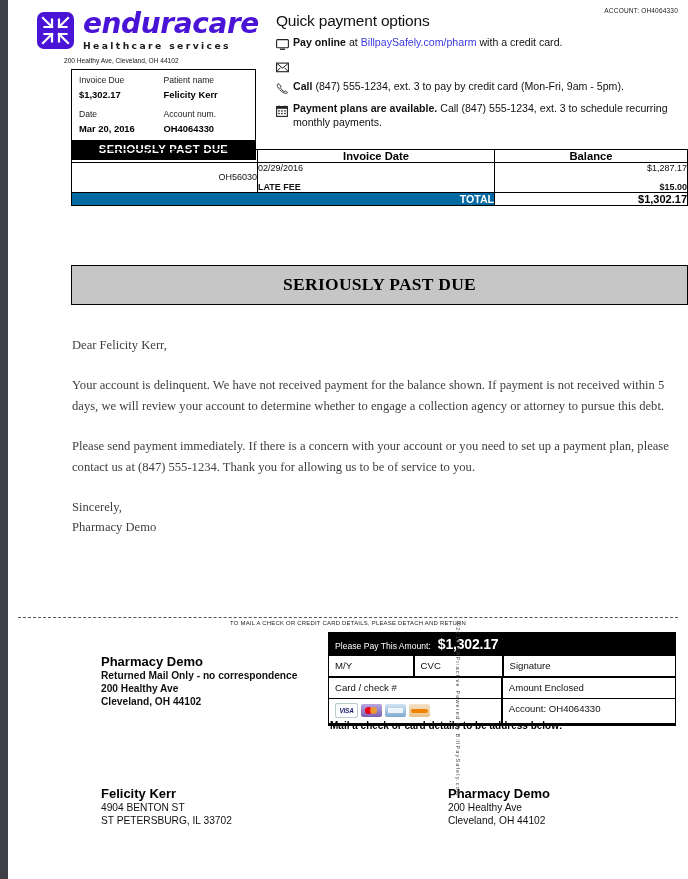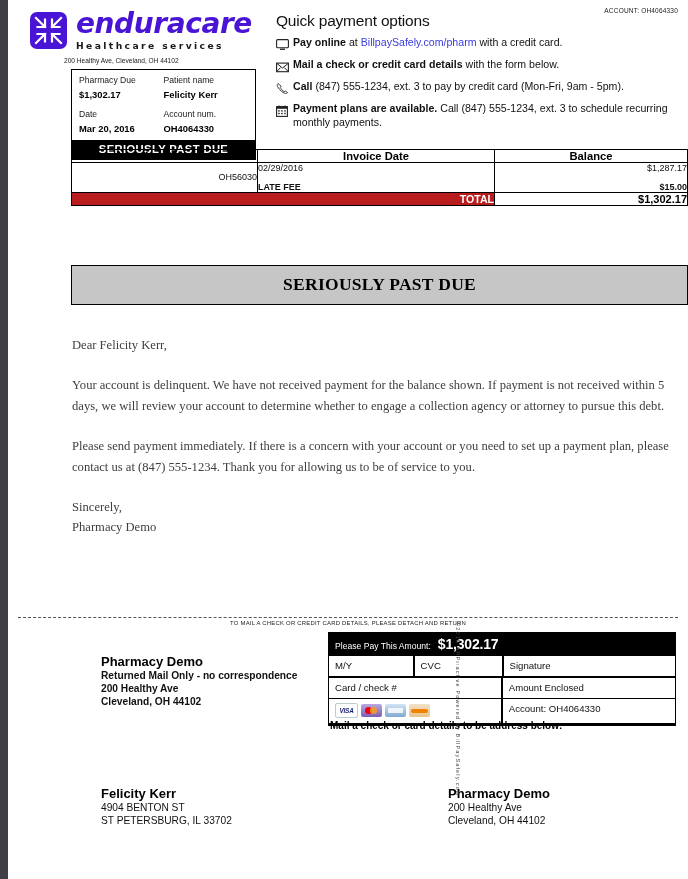--- a/index.html
+++ b/index.html
@@ -39,21 +39,21 @@
   .acct-top {
     position: absolute;
     right: 10px;
     top: 7px;
     font-size: 6.5px;
     letter-spacing: .2px;
     color: #1a1a1a;
   }
   .logo-row {
     position: absolute;
-    left: 22px;
+    left: 29px;
     top: 10px;
     width: 250px;
   }
   .logo-block { display: flex; align-items: center; }
   .logo-mark {
     width: 37px; height: 37px;
     background: #4a14d6;
     border-radius: 7px;
     position: relative;
     flex: none;
@@ -168,21 +168,21 @@
   .col-bal { width: 192px; }
   .inv-cell {
     padding: 7px 8px 8px 8px;
     vertical-align: top;
     font-size: 9px;
     color: #111;
   }
   .inv-cell.ctr { text-align: right; padding-top: 9px; }
   .inv-cell.rt { text-align: right; }
   .inv-l2 { margin-top: 9px; font-weight: bold; }
-  .total-row td { background: #b91c1c; color: #fff; }
+  .total-row td { background: #0369a1; color: #fff; }
   .total-lbl {
     text-align: right;
     font-size: 10.6px;
     font-weight: bold;
     padding: 7px 10px 8px 0;
   }
   .total-val {
     background: #fff !important;
     color: #000 !important;
     text-align: right;
@@ -382,21 +382,21 @@
           <div class="logo-words">
             <div class="logo-name">enduracare</div>
             <div class="logo-sub">Healthcare services</div>
           </div>
         </div>
       </div>
       <div class="addr-line">200 Healthy Ave, Cleveland, OH 44102</div>
 
       <div class="paybox">
         <div class="paybox-grid">
-          <div class="pb-label">Pharmacy Due</div>
+          <div class="pb-label">Invoice Due</div>
           <div class="pb-label">Patient name</div>
           <div class="pb-value">$1,302.17</div>
           <div class="pb-value">Felicity Kerr</div>
           <div class="pb-gap"></div>
           <div class="pb-label">Date</div>
           <div class="pb-label">Account num.</div>
           <div class="pb-value">Mar 20, 2016</div>
           <div class="pb-value">OH4064330</div>
         </div>
         <div class="paybox-banner">SERIOUSLY PAST DUE</div>
@@ -416,21 +416,20 @@
         </div>
 
         <div class="qpo-item">
           <div class="qpo-ico">
             <svg width="13" height="11" viewBox="0 0 13 11">
                 <rect x="0.6" y="1.1" width="11.8" height="8.6" fill="none" stroke="#222" stroke-width="1.1"></rect>
                 <path d="M0.9 1.5 L6.5 6 L12.1 1.5" fill="none" stroke="#222" stroke-width="1"></path>
                 <path d="M0.9 9.4 L4.6 5.6 M12.1 9.4 L8.4 5.6" fill="none" stroke="#222" stroke-width="1"></path>
               </svg>
           </div>
-          <div class="qpo-text"><b>Mail a check or credit card details</b><span> with the form below.</span></div>
         </div>
 
         <div class="qpo-item">
           <div class="qpo-ico">
             <svg width="13" height="13" viewBox="0 0 13 13">
                 <path d="M2 1.5 C1 2.5 1 4 2.4 6 C4 8.3 6.4 10.4 8.6 11.2 C10 11.7 11 11.3 11.6 10.6 L9.6 9 L8.2 9.8 C6.8 9 5 7 4.3 5.4 L5.2 4.2 Z" fill="none" stroke="#333" stroke-width="0.95" stroke-linejoin="round"></path>
               </svg>
           </div>
           <div class="qpo-text"><b>Call</b><span> (847) 555-1234, ext. 3 to pay by credit card (Mon-Fri, 9am - 5pm).</span></div>
         </div>

